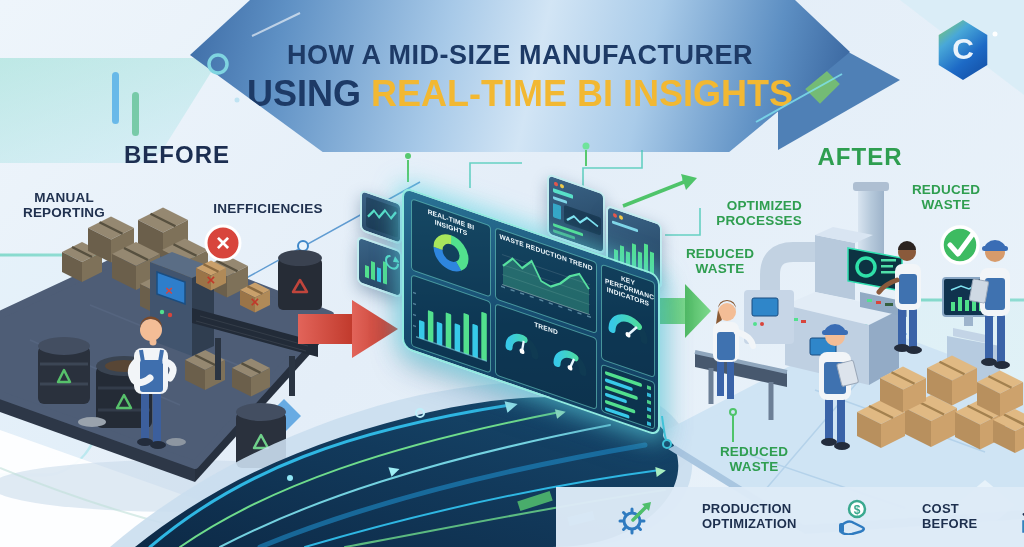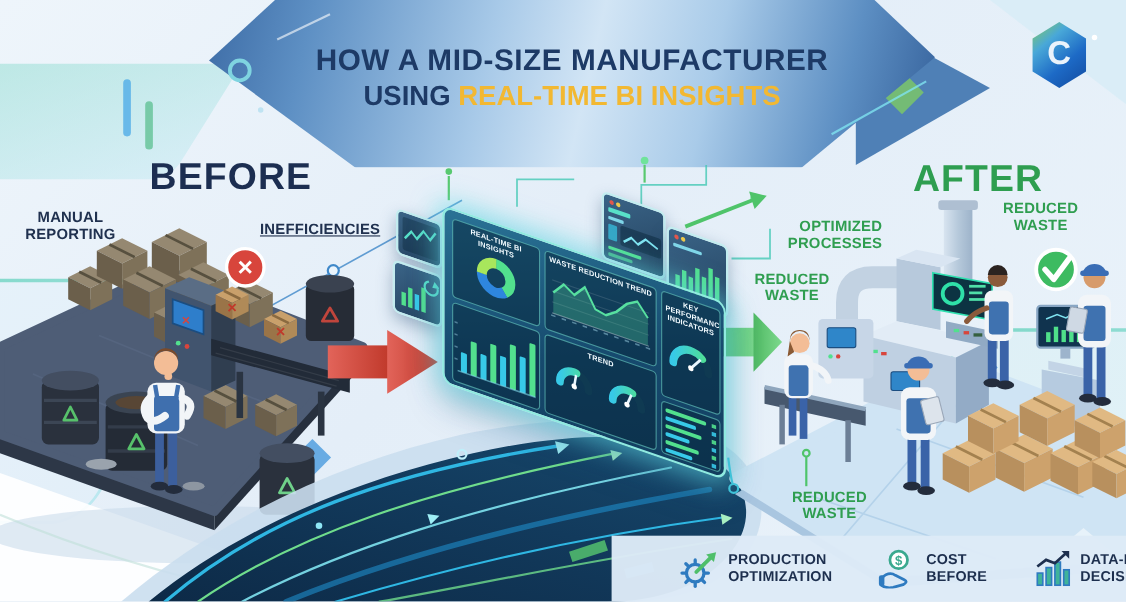--- a/index.html
+++ b/index.html
@@ -10,32 +10,32 @@
   svg{display:block;}
 
   
   .banner{position:absolute;left:190px;top:0;width:660px;height:152px;z-index:2;
     clip-path:polygon(60px 0,605px 0,660px 52px,515px 172px,160px 172px,0 55px);
     background:linear-gradient(103deg,#3d6ca6 0%,#5e90c4 14%,#a7c9e8 38%,#d2e5f5 52%,#a9cbe9 68%,#5d8fc3 86%,#335f99 100%);
     text-align:center;}
   .t1{margin-top:40px;font-size:27px;font-weight:800;color:#1d3a66;letter-spacing:.5px;}
   .t2{margin-top:2px;font-size:38px;font-weight:800;color:#ffffff;letter-spacing:1px;
       text-shadow:0 2px 4px rgba(20,50,90,.35);}
-  .t3{margin-top:2px;font-size:25px;font-weight:800;color:#1d3a66;}
+  .t3{margin-top:2px;font-size:36px;font-weight:800;color:#1d3a66;}
   .t3 .hl{color:#f2b832;}
 
   
   .lbl{position:absolute;font-weight:800;text-align:center;z-index:8;line-height:1.12;letter-spacing:.2px;}
   .navy{color:#20314f;} .green{color:#2f9e50;}
-  .sect{font-size:34px;letter-spacing:1px;margin-left:26px;}
+  .sect{font-size:24px;letter-spacing:1px;}
   .small{font-size:13.5px;}
   #title-before{left:110px;top:142px;width:134px;color:#1c2e51;}
   #title-after{left:804px;top:144px;width:112px;color:#2e9e50;}
   #lbl-manual{left:6px;top:190px;width:116px;}
-  #lbl-ineff{left:235px;top:201px;width:112px;text-decoration:underline;}
+  #lbl-ineff{left:212px;top:201px;width:112px;}
   #lbl-opt{left:696px;top:198px;width:106px;text-align:right;}
   #lbl-rw-top{left:900px;top:182px;width:92px;}
   #lbl-rw-left{left:674px;top:246px;width:92px;}
   #lbl-rw-bottom{left:714px;top:444px;width:80px;}
 
   
   .logo{position:absolute;left:936px;top:20px;width:54px;height:60px;z-index:8;
     clip-path:polygon(50% 0,95% 25%,95% 75%,50% 100%,5% 75%,5% 25%);
     background:linear-gradient(140deg,#8ccf4f 0%,#49a8d8 30%,#1d6ac6 62%,#11489c 100%);
     display:flex;align-items:center;justify-content:center;}
@@ -68,21 +68,21 @@
   .dot{width:4px;height:4px;border-radius:50%;}
   #w-l1{left:360px;top:196px;width:42px;height:42px;}
   #w-l2{left:357px;top:243px;width:45px;height:48px;}
   #w-r1{left:547px;top:183px;width:58px;height:62px;}
   #w-r2{left:606px;top:214px;width:56px;height:66px;}
 
   
   .footer{position:absolute;left:556px;top:487px;width:468px;height:60px;z-index:7;
     background:rgba(221,234,247,.97);display:flex;align-items:center;gap:24px;padding-left:62px;}
   .fitem{display:flex;align-items:center;gap:8px;}
-  .flabel{font-size:13px;font-weight:800;color:#1d2f4e;line-height:1.12;letter-spacing:.2px;}
+  .flabel{font-size:13px;font-weight:800;color:#1d2f4e;line-height:1.12;letter-spacing:.2px;margin-left:40px;}
   .fl1{width:112px;} .fl2{width:72px;} .fl3{width:104px;}
 
   .layer{position:absolute;left:0;top:0;pointer-events:none;}
 </style>
 </head>
 <body>
 
 <div class="stage">
 
   <svg class="layer" width="1024" height="547" style="z-index:1">

